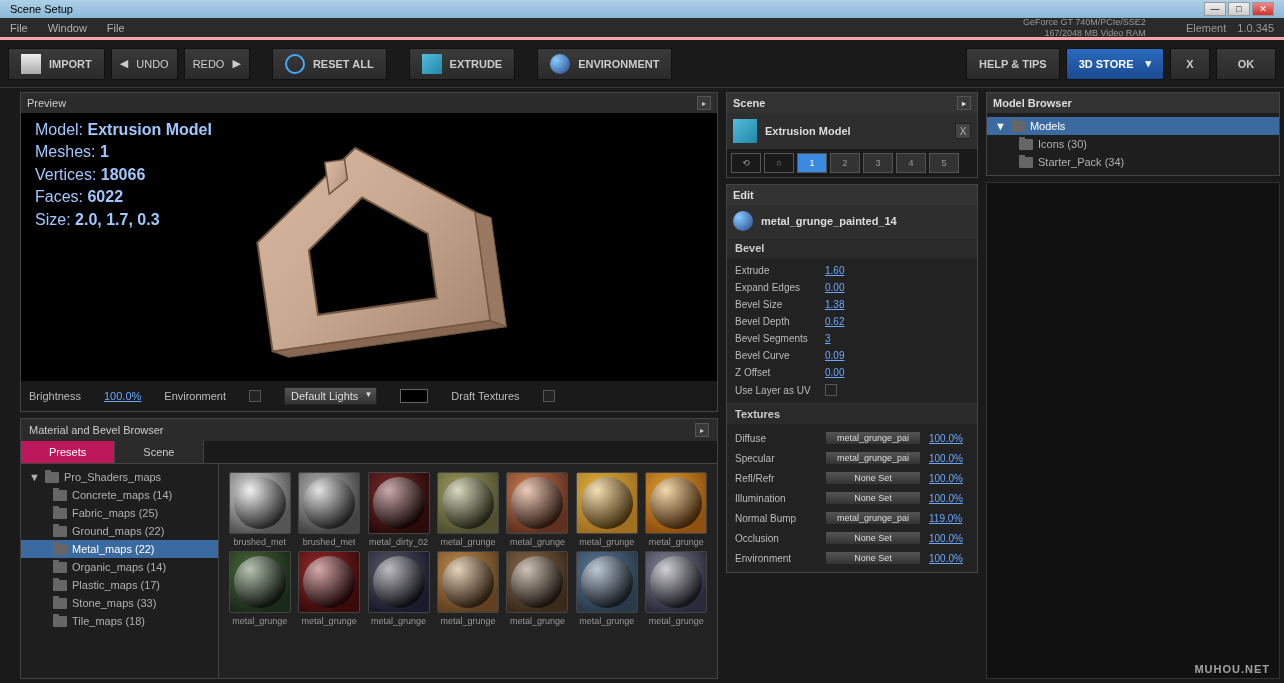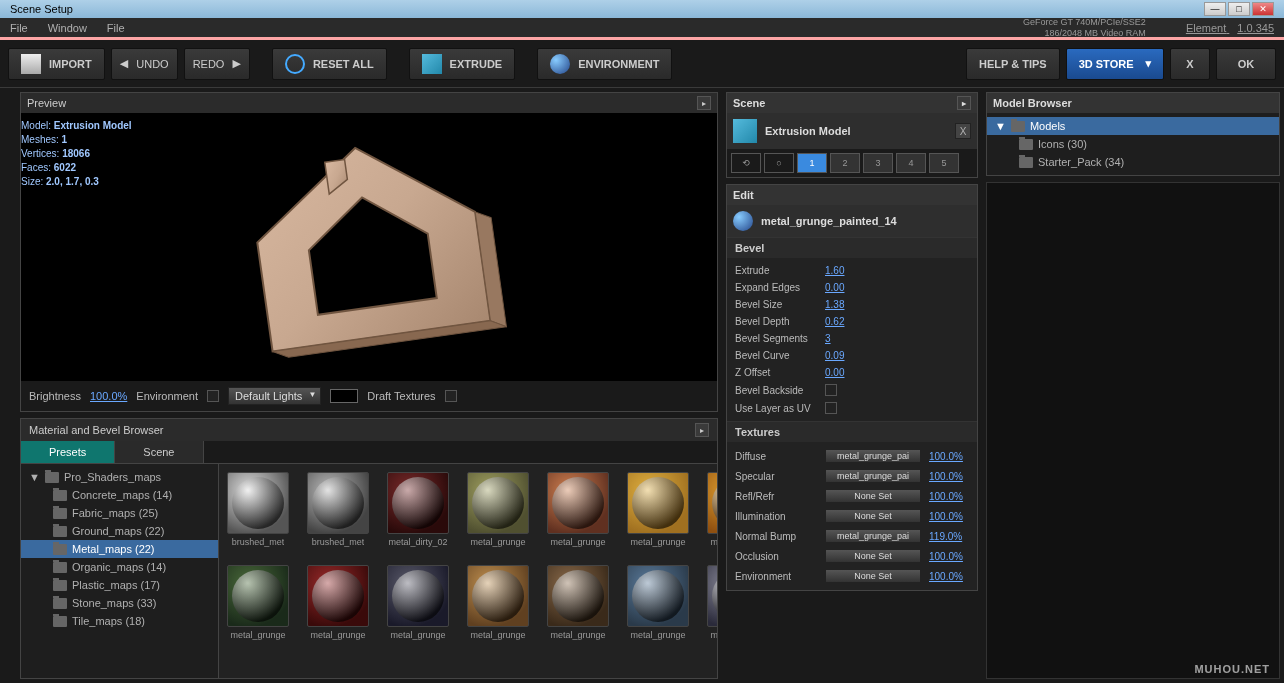--- a/index.html
+++ b/index.html
@@ -5,63 +5,63 @@
 * { margin: 0; padding: 0; box-sizing: border-box; font-family: Arial, sans-serif; }
 body { background: #1a1a1a; color: #b0b0b0; font-size: 11px; width: 1284px; height: 683px; overflow: hidden; position: relative; }
 
 .titlebar { background: linear-gradient(#aed0e8, #8bb8d8); height: 18px; display: flex; align-items: center; justify-content: space-between; padding: 0 10px; color: #000; font-size: 11px; }
 .titlebar-buttons { display: flex; gap: 2px; }
 .titlebar-btn { width: 22px; height: 14px; background: linear-gradient(#eee,#ccc); border: 1px solid #999; display: flex; align-items: center; justify-content: center; font-size: 9px; }
 .titlebar-btn.close { background: linear-gradient(#e88,#c33); color: #fff; }
 
 .menubar { background: #2a2a2a; height: 22px; display: flex; align-items: center; padding: 0 10px; gap: 20px; border-bottom: 3px solid #fca5a5; }
 .menubar .right { margin-left: auto; text-align: right; font-size: 9px; color: #999; line-height: 1.2; }
-.menubar .element-ver { color: #999; text-decoration: underline; }
+.menubar .element-ver { color: #999; }
 
 .toolbar { background: #1a1a1a; height: 48px; display: flex; align-items: center; padding: 0 8px; gap: 6px; border-bottom: 1px solid #3a3a3a; }
 .tb-btn { background: linear-gradient(#3a3a3a,#2a2a2a); border: 1px solid #111; height: 32px; padding: 0 12px; display: flex; align-items: center; gap: 8px; color: #ccc; font-size: 11px; font-weight: bold; border-radius: 2px; }
 .tb-btn.small { width: auto; padding: 0 8px; font-weight: normal; }
 .tb-btn.blue { background: linear-gradient(#2a6abf,#1a4a8f); color: #fff; }
 .tb-icon { width: 20px; height: 20px; display: inline-block; }
 .toolbar .spacer { flex: 1; }
 
 .main { display: flex; height: calc(683px - 18px - 22px - 48px); justify-content: flex-end; }
 
 .left-col { width: 706px; display: flex; flex-direction: column; padding: 4px; gap: 6px; }
 .preview-panel { background: #000; border: 1px solid #444; height: 320px; position: relative; display: flex; flex-direction: column; }
 .preview-header { background: #2b2b2b; padding: 3px 6px; color: #ccc; font-size: 11px; display: flex; justify-content: space-between; align-items: center; }
 .preview-body { flex: 1; position: relative; background: #000; display: flex; align-items: center; justify-content: center; }
-.preview-info { position: absolute; top: 6px; left: 0; font-size: 10px; color: #a0c8ff; line-height: 1.4; }
+.preview-info { position: absolute; top: 6px; left: 14px; font-size: 16px; color: #a0c8ff; line-height: 1.4; }
 .preview-info .row span:first-child { color: #a0c8ff; }
 .house-svg { width: 300px; height: 260px; }
 
-.preview-footer { background: #1a1a1a; padding: 6px 8px; display: flex; align-items: center; gap: 9px; color: #bbb; }
+.preview-footer { background: #1a1a1a; padding: 6px 8px; display: flex; align-items: center; gap: 23px; color: #bbb; }
 .val-link { color: #6aa8ff; text-decoration: underline; cursor: pointer; }
 .dropdown { background: linear-gradient(#555,#333); border: 1px solid #222; padding: 2px 18px 2px 6px; color: #ddd; position: relative; }
 .dropdown::after { content: "▼"; position: absolute; right: 4px; font-size: 8px; }
 .checkbox { width: 12px; height: 12px; border: 1px solid #555; background: #222; display: inline-block; vertical-align: middle; }
 .color-swatch { width: 28px; height: 14px; background: #000; border: 1px solid #666; }
 
 .material-panel { border: 1px solid #444; flex: 1; display: flex; flex-direction: column; background: #222; }
 .panel-title { background: #2b2b2b; padding: 4px 8px; color: #ccc; display: flex; justify-content: space-between; align-items: center; height: 22px; gap: 32px; }
 .expand-btn { width: 14px; height: 14px; background: #3a3a3a; border: 1px solid #555; display: flex; align-items: center; justify-content: center; font-size: 8px; }
 .tabs { display: flex; background: #1a1a1a; border-bottom: 1px solid #444; }
 .tab { padding: 5px 28px; background: #2a2a2a; color: #ccc; border-right: 1px solid #444; }
-.tab.active { background: #0f766e; color: #fff; }
+.tab.active { background: #be185d; color: #fff; }
 
 .mat-body { display: flex; flex: 1; overflow: hidden; }
 .mat-tree { width: 198px; background: #1e1e1e; border-right: 1px solid #444; overflow-y: auto; padding: 4px 0; }
 .tree-item { padding: 3px 6px 3px 20px; display: flex; align-items: center; gap: 5px; cursor: pointer; }
 .tree-item.root { padding-left: 8px; }
 .tree-item.selected { background: #3a6a9f; color: #fff; }
 .tree-item.sub { padding-left: 32px; }
 .folder-icon { width: 14px; height: 11px; background: #666; display: inline-block; border-radius: 1px; position: relative; }
 .folder-icon::before { content: ""; position: absolute; top: -2px; left: 0; width: 6px; height: 2px; background: #666; }
 
-.mat-grid { flex: 1; padding: 8px; display: grid; grid-template-columns: repeat(7, 1fr); gap: 18px; overflow-y: auto; background: #222; align-content: start; }
+.mat-grid { flex: 1; padding: 8px; display: grid; grid-template-columns: repeat(7, 1fr); gap: 4px; overflow-y: auto; background: #222; align-content: start; }
 .thumb { display: flex; flex-direction: column; align-items: center; gap: 3px; }
 .thumb-img { width: 62px; height: 62px; border: 1px solid #444; background: radial-gradient(circle at 35% 30%, #ddd, #333 70%); border-radius: 2px; position: relative; overflow: hidden; }
 .thumb-img::after { content: ""; position: absolute; inset: 4px; border-radius: 50%; background: radial-gradient(circle at 30% 25%, rgba(255,255,255,0.6), rgba(0,0,0,0.6) 75%); }
 .thumb-label { font-size: 9px; color: #999; white-space: nowrap; overflow: hidden; text-overflow: ellipsis; max-width: 62px; }
 
 .mid-col { width: 260px; display: flex; flex-direction: column; padding: 4px; gap: 6px; overflow-y: auto; }
 .section { border: 1px solid #444; background: #222; }
 .section-header { background: #333; padding: 3px 6px; color: #ddd; font-size: 11px; display: flex; justify-content: space-between; align-items: center; height: 20px; font-weight: bold; }
 .scene-obj { display: flex; align-items: center; gap: 8px; padding: 6px; background: #2e2e2e; }
 .cube-icon { width: 24px; height: 24px; background: linear-gradient(135deg, #5bd, #28a); display: inline-block; }
@@ -99,21 +99,21 @@
     <div class="titlebar-btn close">✕</div>
   </div>
 </div>
 
 <div class="menubar">
   <span>File</span>
   <span>Window</span>
   <span>File</span>
   <div class="right">
     <div>GeForce GT 740M/PCIe/SSE2</div>
-    <div>186/2048 MB Video RAM</div>
+    <div>167/2048 MB Video RAM</div>
   </div>
   <div class="element-ver" style="margin-left:20px;">
     <span>Element</span>
     <span style="margin-left:8px;">1.0.345</span>
   </div>
 </div>
 
 <div class="toolbar">
   <div class="tb-btn">
     <span class="tb-icon" style="background:linear-gradient(#eee,#aaa);"></span>
@@ -364,24 +364,20 @@
           </div>
           <div class="prop-row">
             <span class="prop-label">Bevel Curve</span>
             <span class="prop-val">0.09</span>
           </div>
           <div class="prop-row">
             <span class="prop-label">Z Offset</span>
             <span class="prop-val">0.00</span>
           </div>
           <div class="prop-row">
-            <span class="prop-label">Bevel Backside</span>
-            <span class="checkbox"></span>
-          </div>
-          <div class="prop-row">
             <span class="prop-label">Use Layer as UV</span>
             <span class="checkbox"></span>
           </div>
         </div>
       <div class="sub-header">Textures</div>
       <div class="prop-list" id="texture-props">
           <div class="prop-row">
             <span class="prop-label">Diffuse</span>
             <span class="prop-btn">metal_grunge_pai</span>
             <span class="prop-val" style="margin-left:8px;">100.0%</span>

